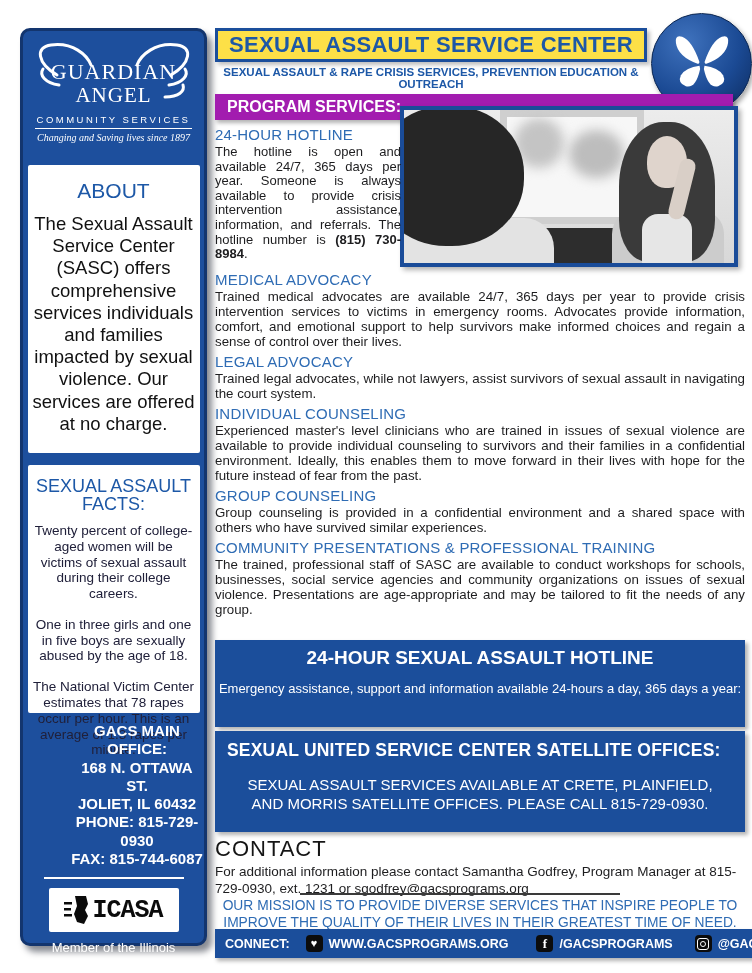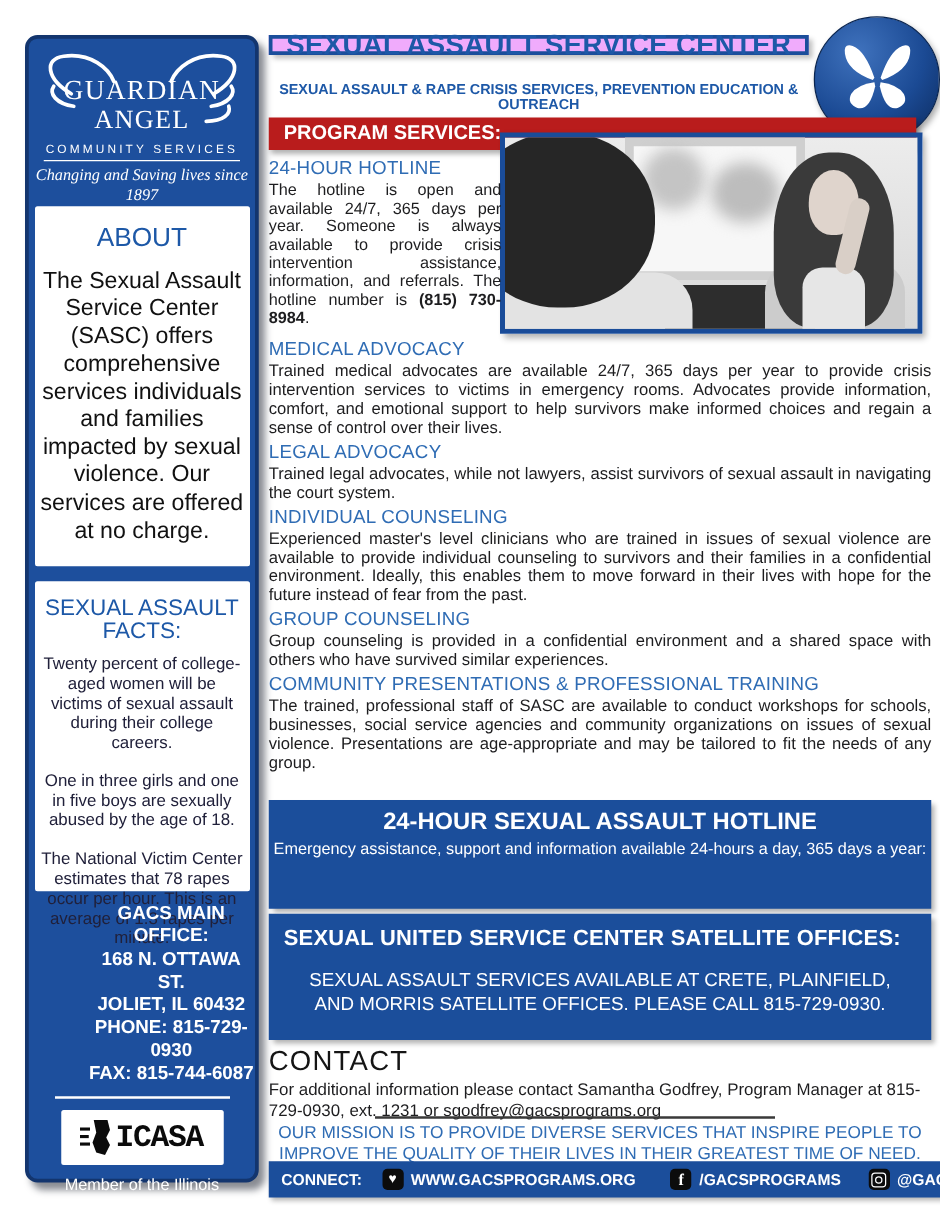--- a/index.html
+++ b/index.html
@@ -11,21 +11,21 @@
     background:#1d4f9d;border:3px solid #13356e;border-radius:10px;
     box-shadow:5px 6px 6px rgba(20,25,40,.5);box-sizing:border-box;
     display:flex;flex-direction:column;align-items:center;}
   .side-logo{position:relative;width:170px;height:120px;margin-top:6px;flex:none;}
   .side-logo svg{position:absolute;left:0;top:0;}
   .logo-text{position:absolute;left:0;top:22px;width:100%;text-align:center;color:#fff;}
   .logo-l1{font-family:"Liberation Serif",serif;font-size:22px;letter-spacing:1px;}
   .logo-l2{font-family:"Liberation Serif",serif;font-size:21px;letter-spacing:1px;margin-top:-2px;}
   .logo-sub{font-size:9.5px;letter-spacing:2.5px;margin-top:6px;border-bottom:1px solid #fff;
             display:inline-block;padding:0 2px 3px;}
-  .logo-tag{font-family:"Liberation Serif",serif;font-style:italic;font-size:13px;margin-top:3px;}
+  .logo-tag{font-family:"Liberation Serif",serif;font-style:italic;font-size:10px;margin-top:3px;}
 
   .white-box{background:#fff;width:172px;box-sizing:border-box;border-radius:2px;flex:none;}
   .about-box{margin-top:8px;height:288px;padding:6px 4px;}
   .about-title{color:#1d58a7;font-size:21px;text-align:center;margin:8px 0 10px;}
   .about-text{color:#111;font-size:18.5px;line-height:1.2;text-align:center;}
   .facts-box{margin-top:12px;height:248px;padding:8px 5px;}
   .facts-title{color:#1d58a7;font-size:18px;line-height:1.0;text-align:center;margin:4px 0 10px;}
   .fact{color:#20203a;font-size:13.5px;line-height:1.17;text-align:center;margin:0 0 15px;}
 
   .office{color:#fff;font-weight:bold;font-size:15px;line-height:1.22;text-align:center;margin-top:9px;flex:none;margin-left:47px;}
@@ -44,33 +44,33 @@
   .uw{display:flex;align-items:center;gap:5px;}
   .uw-circle{position:relative;width:38px;height:38px;border-radius:50%;background:#f3b229;overflow:hidden;}
   .uw-head{position:absolute;left:15px;top:6px;width:8px;height:8px;border-radius:50%;background:#e63329;}
   .uw-body{position:absolute;left:11px;top:14px;width:16px;height:10px;background:#e63329;
            clip-path:polygon(0 0,25% 0,50% 60%,75% 0,100% 0,60% 100%,40% 100%);}
   .uw-wave{position:absolute;left:3px;bottom:3px;width:32px;height:12px;background:#1f4e9e;border-radius:50% 50% 40% 40%/80% 80% 40% 40%;}
   .uw-name{color:#0d0d0d;font-weight:800;font-size:13px;line-height:1;}
   .uw-county{color:#e3eaf5;font-size:10px;margin-top:2px;}
 
   
-  .hdr-box{position:absolute;left:215px;top:28px;width:432px;height:16px;background:#f0abfc;
+  .hdr-box{position:absolute;left:215px;top:28px;width:432px;height:34px;background:#fde047;
     border:3px solid #1b4e9b;box-sizing:border-box;display:flex;align-items:center;justify-content:center;
     box-shadow:3px 3px 4px rgba(0,0,0,.25);}
   .hdr-title{color:#1d58a7;font-size:22px;font-weight:bold;letter-spacing:.3px;white-space:nowrap;}
   .hdr-sub{position:absolute;left:215px;top:66px;width:432px;text-align:center;color:#1d58a7;
     font-size:11.5px;font-weight:bold;}
   .butterfly{position:absolute;left:651px;top:13px;width:99px;height:99px;border-radius:50%;
     background:radial-gradient(circle at 35% 28%,#3f72bd,#1b4a94 55%,#0d2c60 95%);
     border:1px solid #0a2550;display:flex;align-items:center;justify-content:center;
     box-shadow:2px 3px 5px rgba(0,0,0,.35);}
 
   
-  .prog-bar{position:absolute;left:215px;top:94px;width:518px;height:26px;background:#b91c1c;
+  .prog-bar{position:absolute;left:215px;top:94px;width:518px;height:26px;background:#a21caf;
     color:#fff;font-weight:bold;font-size:16px;line-height:26px;padding-left:12px;box-sizing:border-box;
     box-shadow:2px 3px 4px rgba(0,0,0,.3);}
   .photo{position:absolute;left:400px;top:106px;width:338px;height:161px;border:4px solid #1a4c99;
     box-sizing:border-box;background:linear-gradient(#ececec,#d8d8d8);overflow:hidden;
     box-shadow:3px 3px 5px rgba(0,0,0,.3);}
   .ph-window{position:absolute;left:96px;top:0;width:130px;height:100px;background:#f7f7f7;border:7px solid #cfcfcf;}
   .ph-tree1{position:absolute;left:110px;top:8px;width:50px;height:50px;border-radius:50%;background:#c4c4c4;filter:blur(6px);}
   .ph-tree2{position:absolute;left:165px;top:20px;width:55px;height:48px;border-radius:50%;background:#bdbdbd;filter:blur(6px);}
   .ph-hair-r{position:absolute;left:215px;top:12px;width:96px;height:140px;border-radius:46% 46% 30% 30%;background:#3a3a3a;}
   .ph-face-r{position:absolute;left:243px;top:26px;width:40px;height:52px;border-radius:50% 50% 45% 45%;background:#dfd4cc;}
@@ -86,21 +86,21 @@
   .hot-col .body{font-size:13px;line-height:14.6px;}
   .body{color:#1d1d1f;font-size:13.3px;line-height:15px;text-align:justify;}
 
   .services{position:absolute;left:215px;top:271px;width:530px;display:flex;flex-direction:column;gap:4px;}
   .svc .sec-head{margin-bottom:1px;}
 
   
   .blue-banner{position:absolute;left:215px;top:640px;width:530px;height:87px;background:#1b4e9b;
     color:#fff;text-align:center;box-sizing:border-box;padding-top:7px;box-shadow:3px 3px 4px rgba(0,0,0,.3);}
   .bn-title{font-size:19px;font-weight:bold;}
-  .bn-sub{font-size:13px;margin-top:2px;}
+  .bn-sub{font-size:13px;margin-top:12px;}
   .bn-num{font-size:40px;letter-spacing:2px;margin-top:1px;}
 
   .satellite{position:absolute;left:215px;top:731px;width:530px;height:101px;background:#1b4e9b;
     color:#fff;box-sizing:border-box;padding:9px 12px;box-shadow:3px 3px 4px rgba(0,0,0,.3);}
   .sat-title{font-size:17.5px;font-weight:bold;letter-spacing:.2px;}
   .sat-body{font-size:15px;line-height:19px;text-align:center;margin:14px auto 0;width:480px;}
 
   
   .contact{position:absolute;left:215px;top:836px;width:530px;}
   .contact-title{color:#151515;font-size:22px;letter-spacing:1px;}

